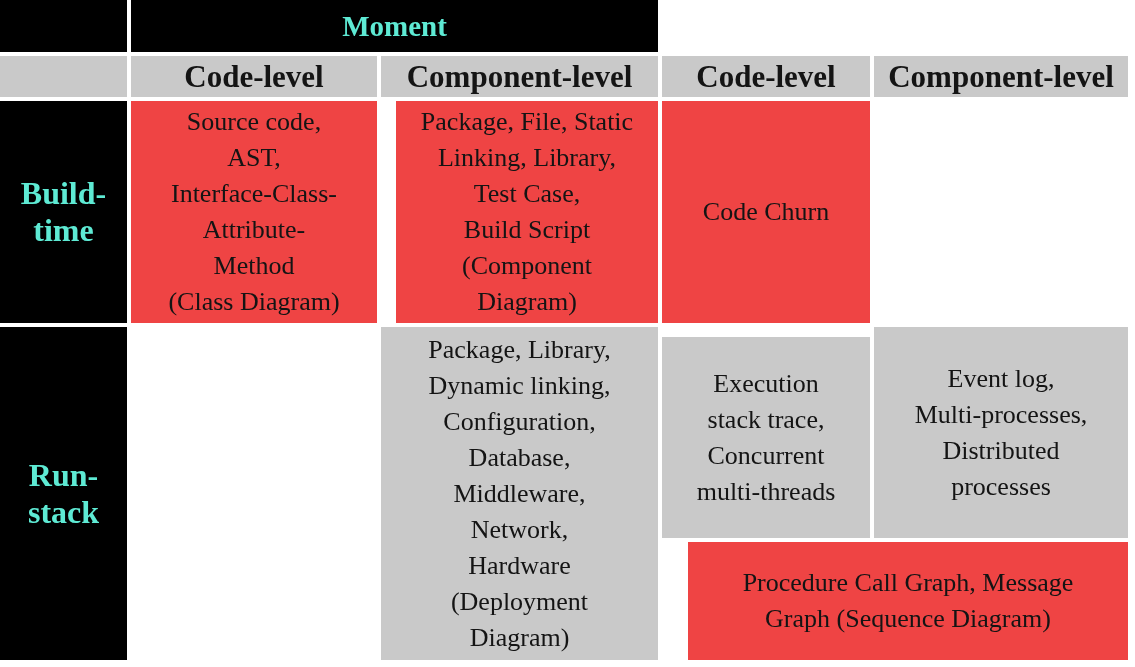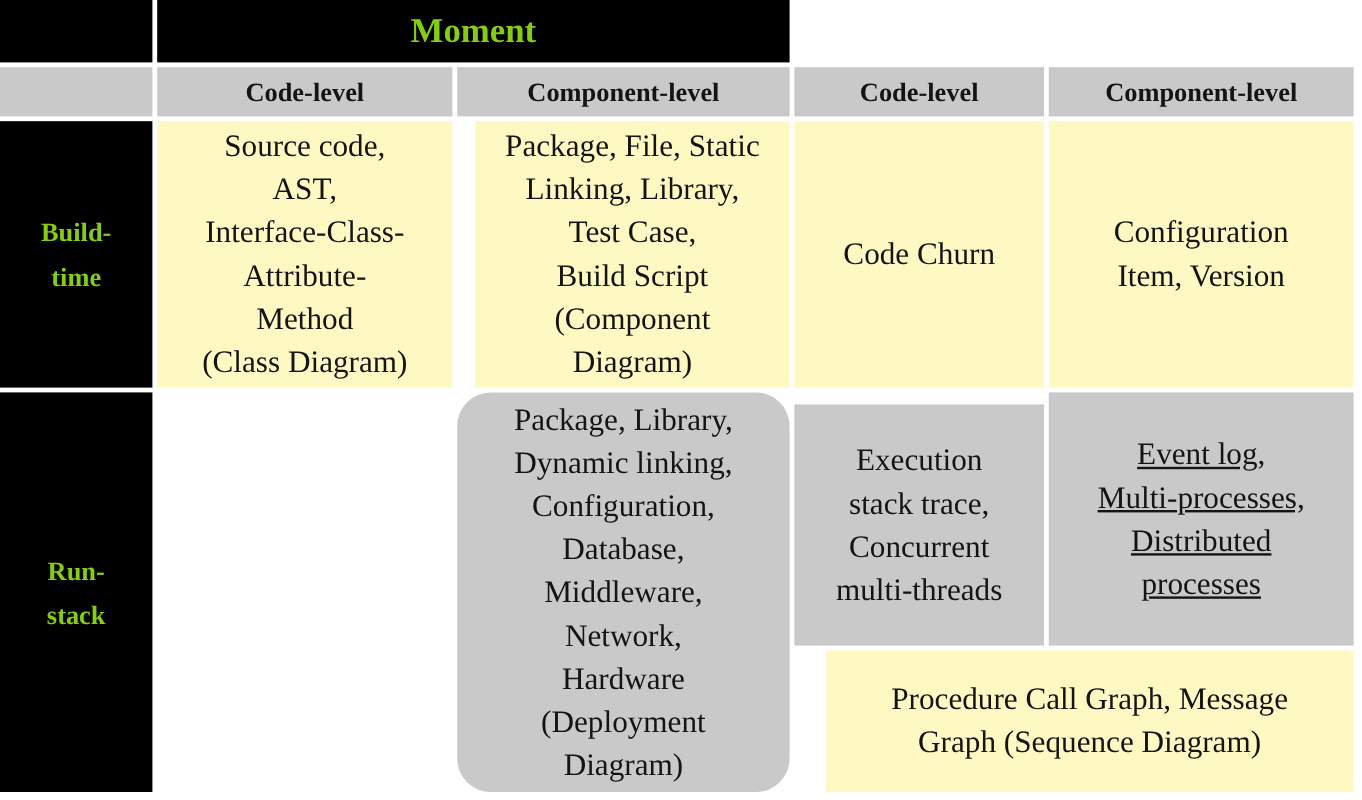--- a/index.html
+++ b/index.html
@@ -17,45 +17,45 @@
     background: #ffffff;
     color: #141414;
   }
   .cell {
     display: flex; align-items: center; justify-content: center;
     text-align: center;
     white-space: pre-line;
     font-size: 26px; line-height: 36px;
     padding: 0 4px;
   }
-  .blk { background: #000000; color: #84cc16; font-weight: bold; }
+  .blk { background: #000000; color: #5eead4; font-weight: bold; }
   .mid { background: #c9c9c9; }
-  .lt  { background: #fef9c3; }
+  .lt  { background: #ef4444; }
   .group-h { font-size: 29px; }
-  .sub { font-weight: bold; font-size: 22px; line-height: 1.15; }
-  .rowlab { font-size: 22px; line-height: 37px; }
+  .sub { font-weight: bold; font-size: 31px; line-height: 1.15; }
+  .rowlab { font-size: 32px; line-height: 37px; }
 
   .pos-corner  { grid-area: 1 / 1 / 2 / 2; }
   .pos-moment  { grid-area: 1 / 2 / 2 / 4; }
   .pos-period  { grid-area: 1 / 4 / 2 / 6; }
   .pos-corner2 { grid-area: 2 / 1 / 3 / 2; }
   .pos-sub1    { grid-area: 2 / 2 / 3 / 3; }
   .pos-sub2    { grid-area: 2 / 3 / 3 / 4; }
   .pos-sub3    { grid-area: 2 / 4 / 3 / 5; }
   .pos-sub4    { grid-area: 2 / 5 / 3 / 6; }
   .pos-build   { grid-area: 3 / 1 / 4 / 2; }
   .pos-bc1     { grid-area: 3 / 2 / 4 / 3; }
   .pos-bc2     { grid-area: 3 / 3 / 4 / 4; margin-left: 15px; }
   .pos-bc3     { grid-area: 3 / 4 / 4 / 5; }
   .pos-bc4     { grid-area: 3 / 5 / 4 / 6; }
   .pos-run     { grid-area: 4 / 1 / 6 / 2; }
   .pos-rc1     { grid-area: 4 / 2 / 6 / 3; }
-  .pos-rc2     { grid-area: 4 / 3 / 6 / 4; border-radius: 28px; }
+  .pos-rc2     { grid-area: 4 / 3 / 6 / 4; }
   .pos-rc3     { grid-area: 4 / 4 / 5 / 5; margin-top: 10px; }
-  .pos-rc4     { grid-area: 4 / 5 / 5 / 6; text-decoration: underline; }
+  .pos-rc4     { grid-area: 4 / 5 / 5 / 6; }
   .pos-rspan   { grid-area: 5 / 4 / 6 / 6; margin-left: 26px; }
 </style>
 </head>
 <body>
 
 <div class="grid">
   <div class="cell blk pos-corner"></div>
   <div class="cell blk group-h pos-moment">Moment</div>
 
   <div class="cell mid pos-corner2"></div>
@@ -72,22 +72,20 @@
 Attribute-
 Method
 (Class Diagram)</div>
   <div class="cell lt pos-bc2">Package, File, Static
 Linking, Library,
 Test Case,
 Build Script
 (Component
 Diagram)</div>
   <div class="cell lt pos-bc3">Code Churn</div>
-  <div class="cell lt pos-bc4">Configuration
-Item, Version</div>
 
   <div class="cell blk rowlab pos-run">Run-
 stack</div>
   <div class="cell mid pos-rc2">Package, Library,
 Dynamic linking,
 Configuration,
 Database,
 Middleware,
 Network,
 Hardware

